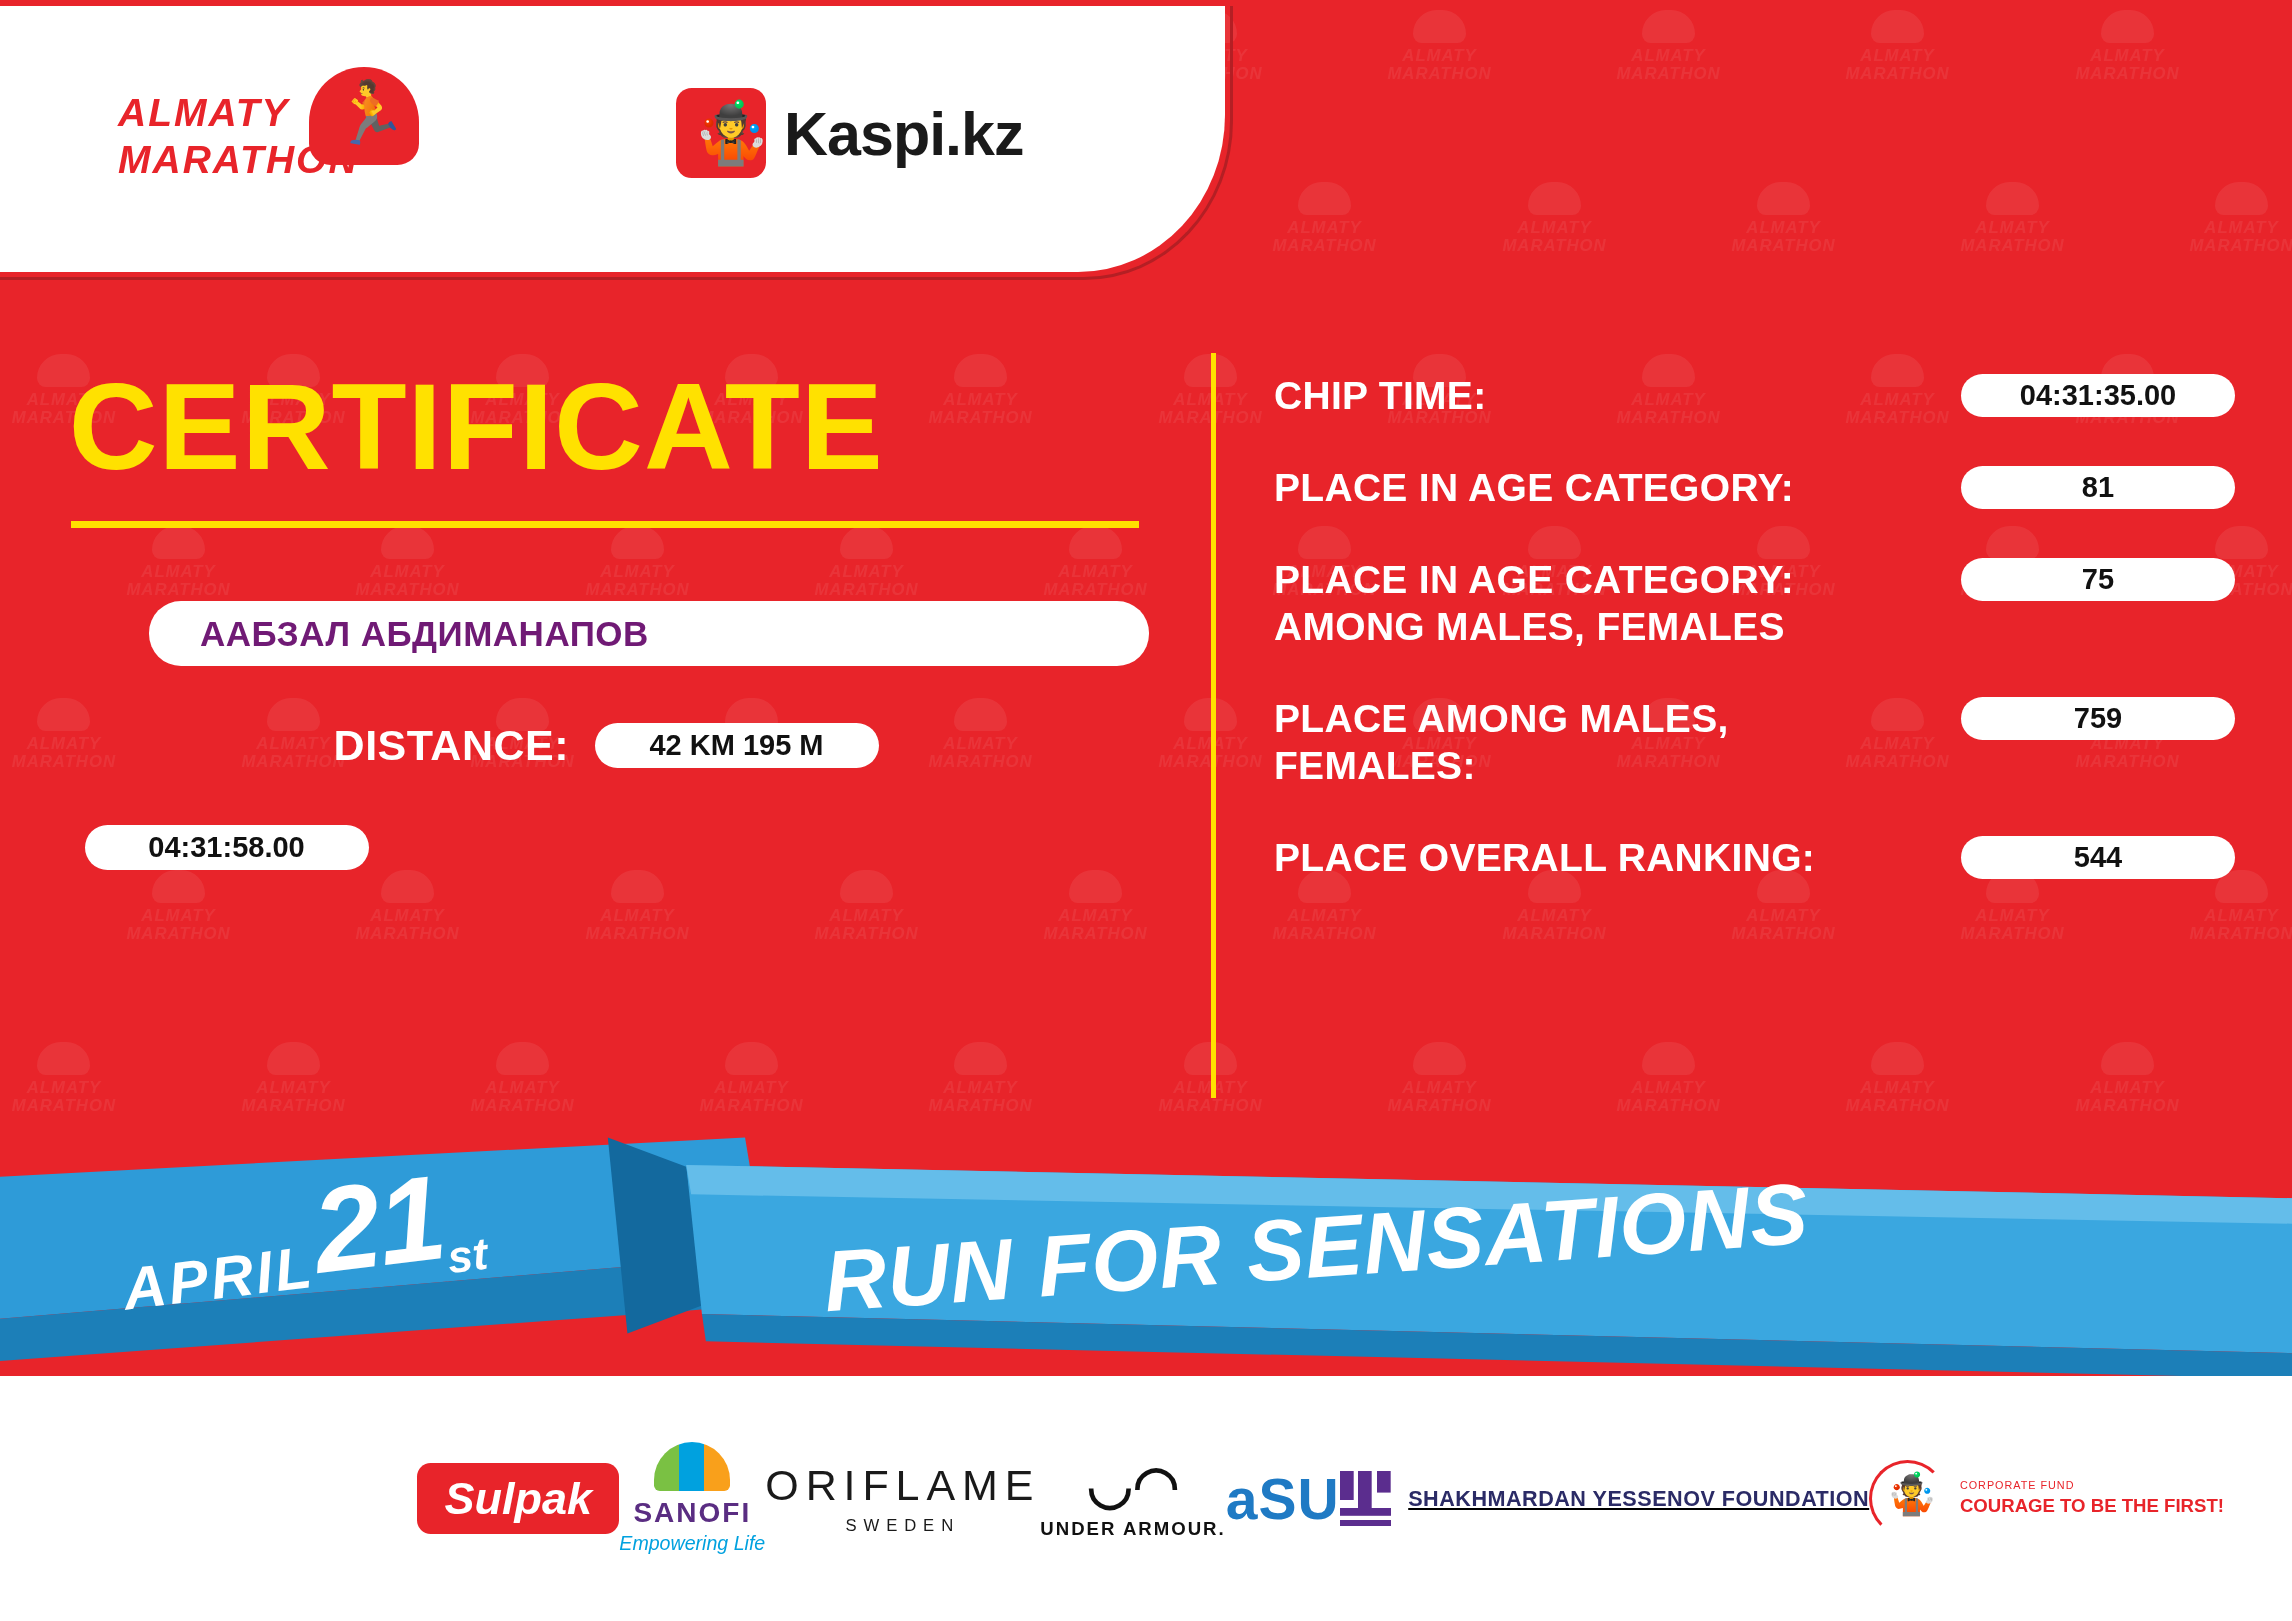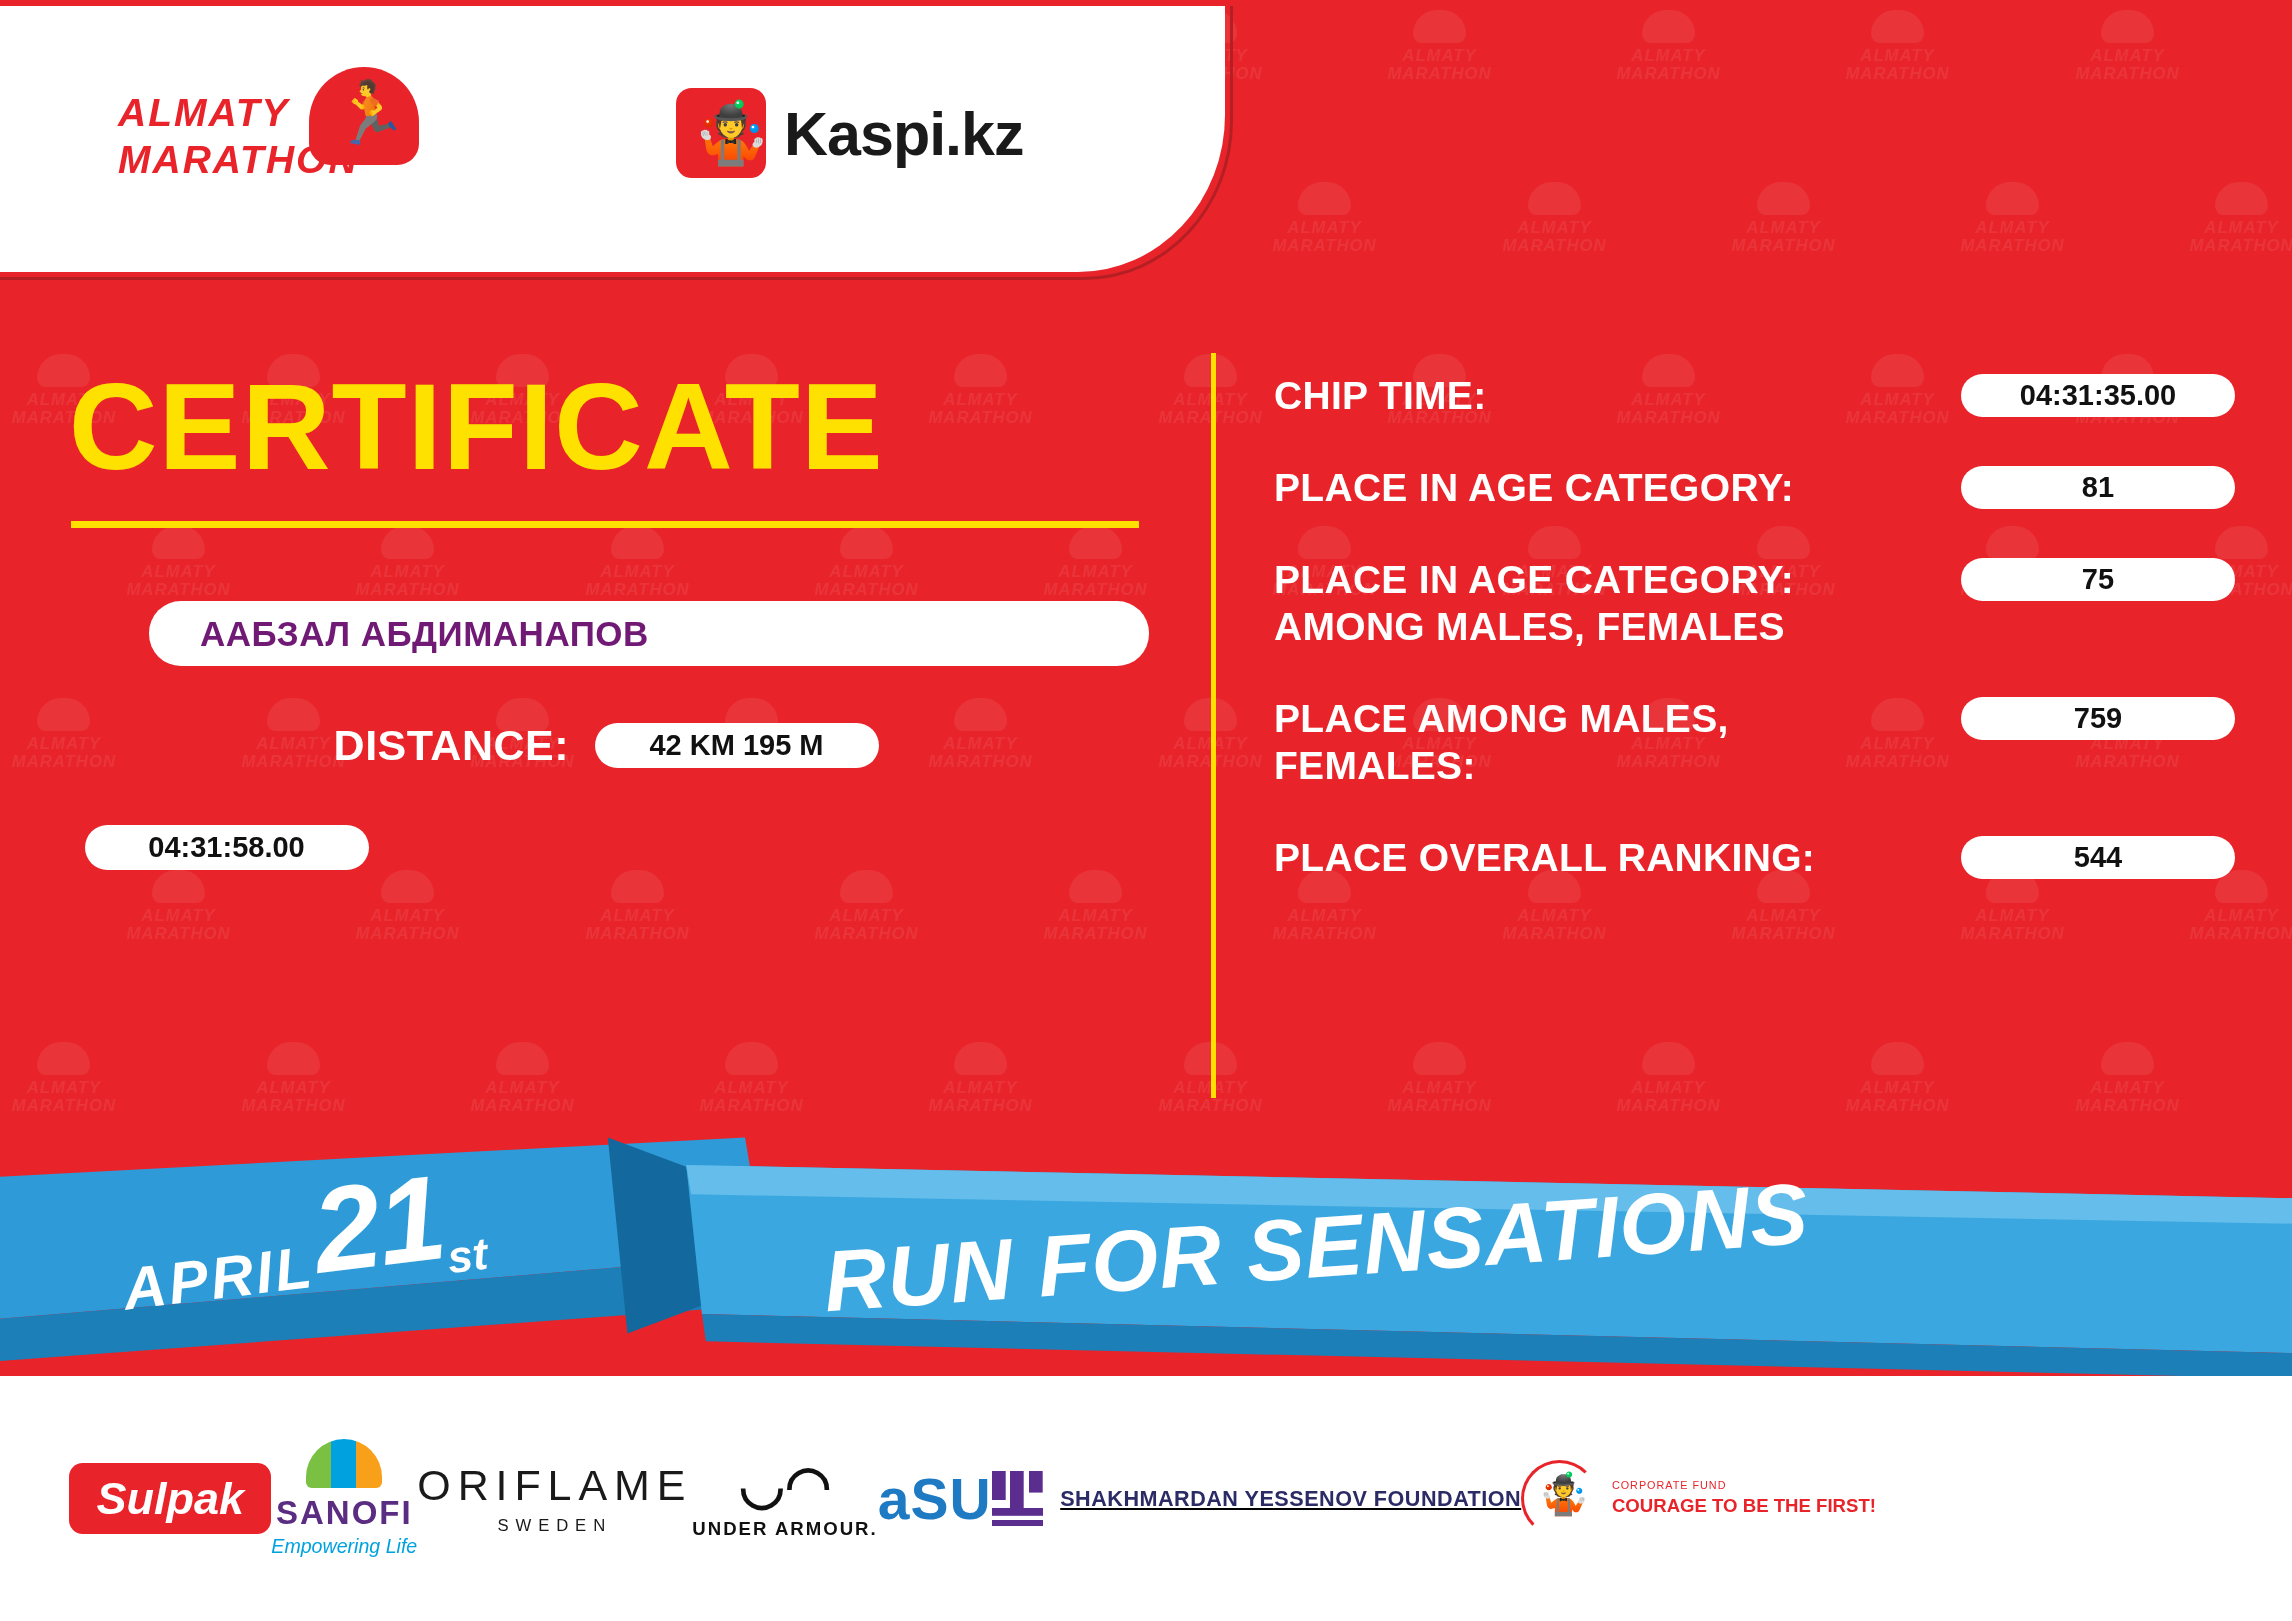--- a/index.html
+++ b/index.html
@@ -331,21 +331,21 @@
   
   .sponsors {
     position: absolute;
     left: 0;
     top: 1376px;
     width: 2293px;
     height: 245px;
     background: #ffffff;
     display: flex;
     align-items: center;
-    justify-content: flex-start;
+    justify-content: flex-end;
     padding: 0 69px;
     box-sizing: border-box;
   }
   .sp {
     display: flex;
     align-items: center;
     justify-content: center;
     height: 127px;
   }
   .sp-sulpak {
@@ -361,21 +361,21 @@
   .sp-sanofi .s-mark {
     width: 76px;
     height: 49px;
     margin: 0 auto 5.9px auto;
     background: linear-gradient(90deg, #7ac143 0%, #7ac143 33%, #00a1df 33%, #00a1df 66%, #f9a01b 66%);
     border-radius: 39px 39px 5.9px 5.9px;
   }
   .sp-sanofi .s-name {
     color: #5a2d82;
     font-weight: bold;
-    font-size: 33px;
+    font-size: 28px;
     letter-spacing: 2px;
   }
   .sp-sanofi .s-tag {
     color: #00a1df;
     font-style: italic;
     font-size: 19.6px;
     margin-top: 2.9px;
   }
   .sp-oriflame { text-align: center; color: #1a1a1a; }
   .sp-oriflame .o-name {

